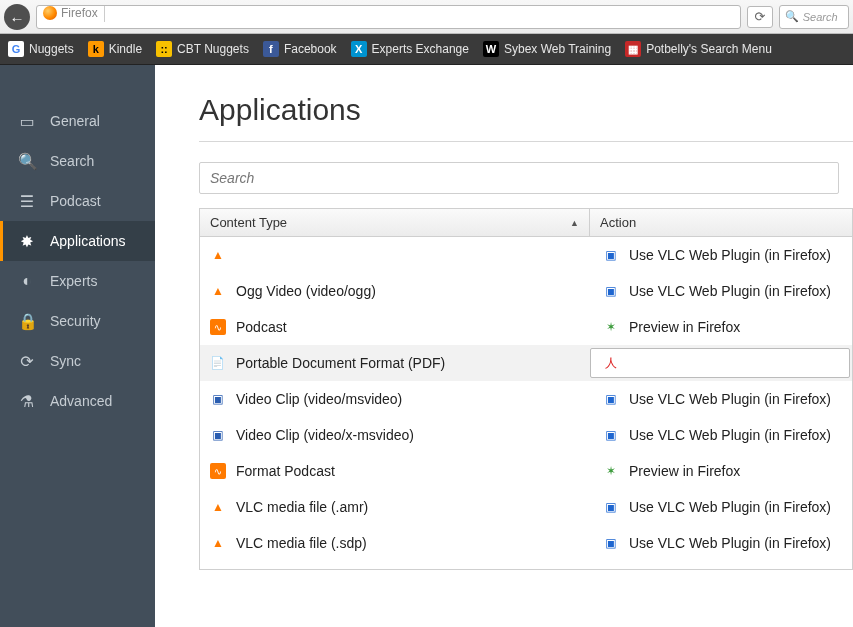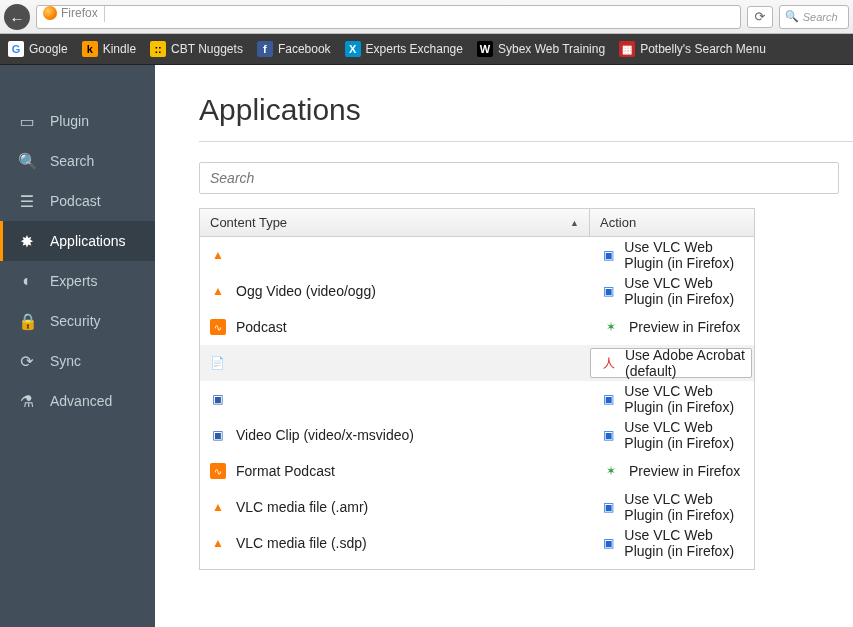--- a/index.html
+++ b/index.html
@@ -30,21 +30,21 @@
 .side-item.active { background: #343f48; color: #fff; border-left: 3px solid #ff9500; padding-left: 15px; }
 .side-ico { width: 18px; text-align:center; font-size: 16px; }
 
 
 .content { flex: 1; padding: 28px 0 0 44px; overflow: hidden; }
 .page-title { font-size: 30px; font-weight: 400; color: #333; margin-bottom: 14px; }
 .title-rule { height: 1px; background: #d7d7d7; margin-right: 0; margin-bottom: 20px; }
 .app-search { width: 640px; height: 32px; border: 1px solid #cfcfcf; border-radius: 2px; padding: 0 10px; font-size: 14px; color: #777; display:flex; align-items:center; font-style: italic; margin-bottom: 14px; background:#fff; }
 
 
-.apps-table { width: 556px; border: 1px solid #cfcfcf; }
+.apps-table { width: 654px; border: 1px solid #cfcfcf; }
 .tbl-head { display: flex; background: linear-gradient(#fafafa,#ececec); border-bottom: 1px solid #cfcfcf; height: 28px; font-size: 13px; color: #333; }
 .th { display: flex; align-items: center; padding: 0 10px; }
 .th-ct { width: 390px; border-right: 1px solid #cfcfcf; justify-content: space-between; cursor:pointer; }
 .th-act { flex: 1; cursor:pointer;text-align:center; }
 .sort-caret { font-size: 9px; color: #555; }
 .tbl-body { height: 332px; overflow: hidden; }
 .row { display: flex; height: 36px; align-items: center; font-size: 14px; color: #222; }
 .row.sel { background: #f2f2f2; }
 .cell-ct { width: 390px; display:flex; align-items:center; gap: 10px; padding-left: 10px; }
 .cell-act { flex: 1; display:flex; align-items:center; gap: 10px; padding-left: 12px; border-left: 1px solid transparent; }
@@ -75,21 +75,21 @@
   </div>
   <div class="search-box">
     <span class="mag">🔍</span>
     <span>Search</span>
   </div>
 </div>
 
 <div class="bookmarks" id="bookmarks">
     <div class="bm">
       <span class="bm-ico" style="background:#ffffff;color:#4285f4">G</span>
-      <span>Google</span>
+      <span>Nuggets</span>
     </div>
     <div class="bm">
       <span class="bm-ico" style="background:#ff9900;color:#000000">k</span>
       <span>Kindle</span>
     </div>
     <div class="bm">
       <span class="bm-ico" style="background:#f8c100;color:#000000">::</span>
       <span>CBT Nuggets</span>
     </div>
     <div class="bm">
@@ -108,21 +108,21 @@
       <span class="bm-ico" style="background:#c62828;color:#ffffff">▦</span>
       <span>Potbelly's Search Menu</span>
     </div>
   </div>
 
 <div class="workspace">
 
   <div class="sidebar" id="sidebar">
       <div class="side-item">
         <span class="side-ico">▭</span>
-        <span>Plugin</span>
+        <span>General</span>
       </div>
       <div class="side-item">
         <span class="side-ico">🔍</span>
         <span>Search</span>
       </div>
       <div class="side-item">
         <span class="side-ico">☰</span>
         <span>Podcast</span>
       </div>
       <div class="side-item active">
@@ -191,29 +191,30 @@
               <span>Podcast</span>
             </div>
             <div class="cell-act">
               <span class="ficon i-prev">✶</span>
               <span>Preview in Firefox</span>
             </div>
           </div>
           <div class="row sel">
             <div class="cell-ct">
               <span class="ficon i-pdf">📄</span>
+              <span>Portable Document Format (PDF)</span>
             </div>
             <div class="cell-act">
               <span class="ficon i-adobe">人</span>
-              <span>Use Adobe Acrobat  (default)</span>
             </div>
           </div>
           <div class="row">
             <div class="cell-ct">
               <span class="ficon i-vid">▣</span>
+              <span>Video Clip (video/msvideo)</span>
             </div>
             <div class="cell-act">
               <span class="ficon i-blue">▣</span>
               <span>Use VLC Web Plugin (in Firefox)</span>
             </div>
           </div>
           <div class="row">
             <div class="cell-ct">
               <span class="ficon i-vid">▣</span>
               <span>Video Clip (video/x-msvideo)</span>

